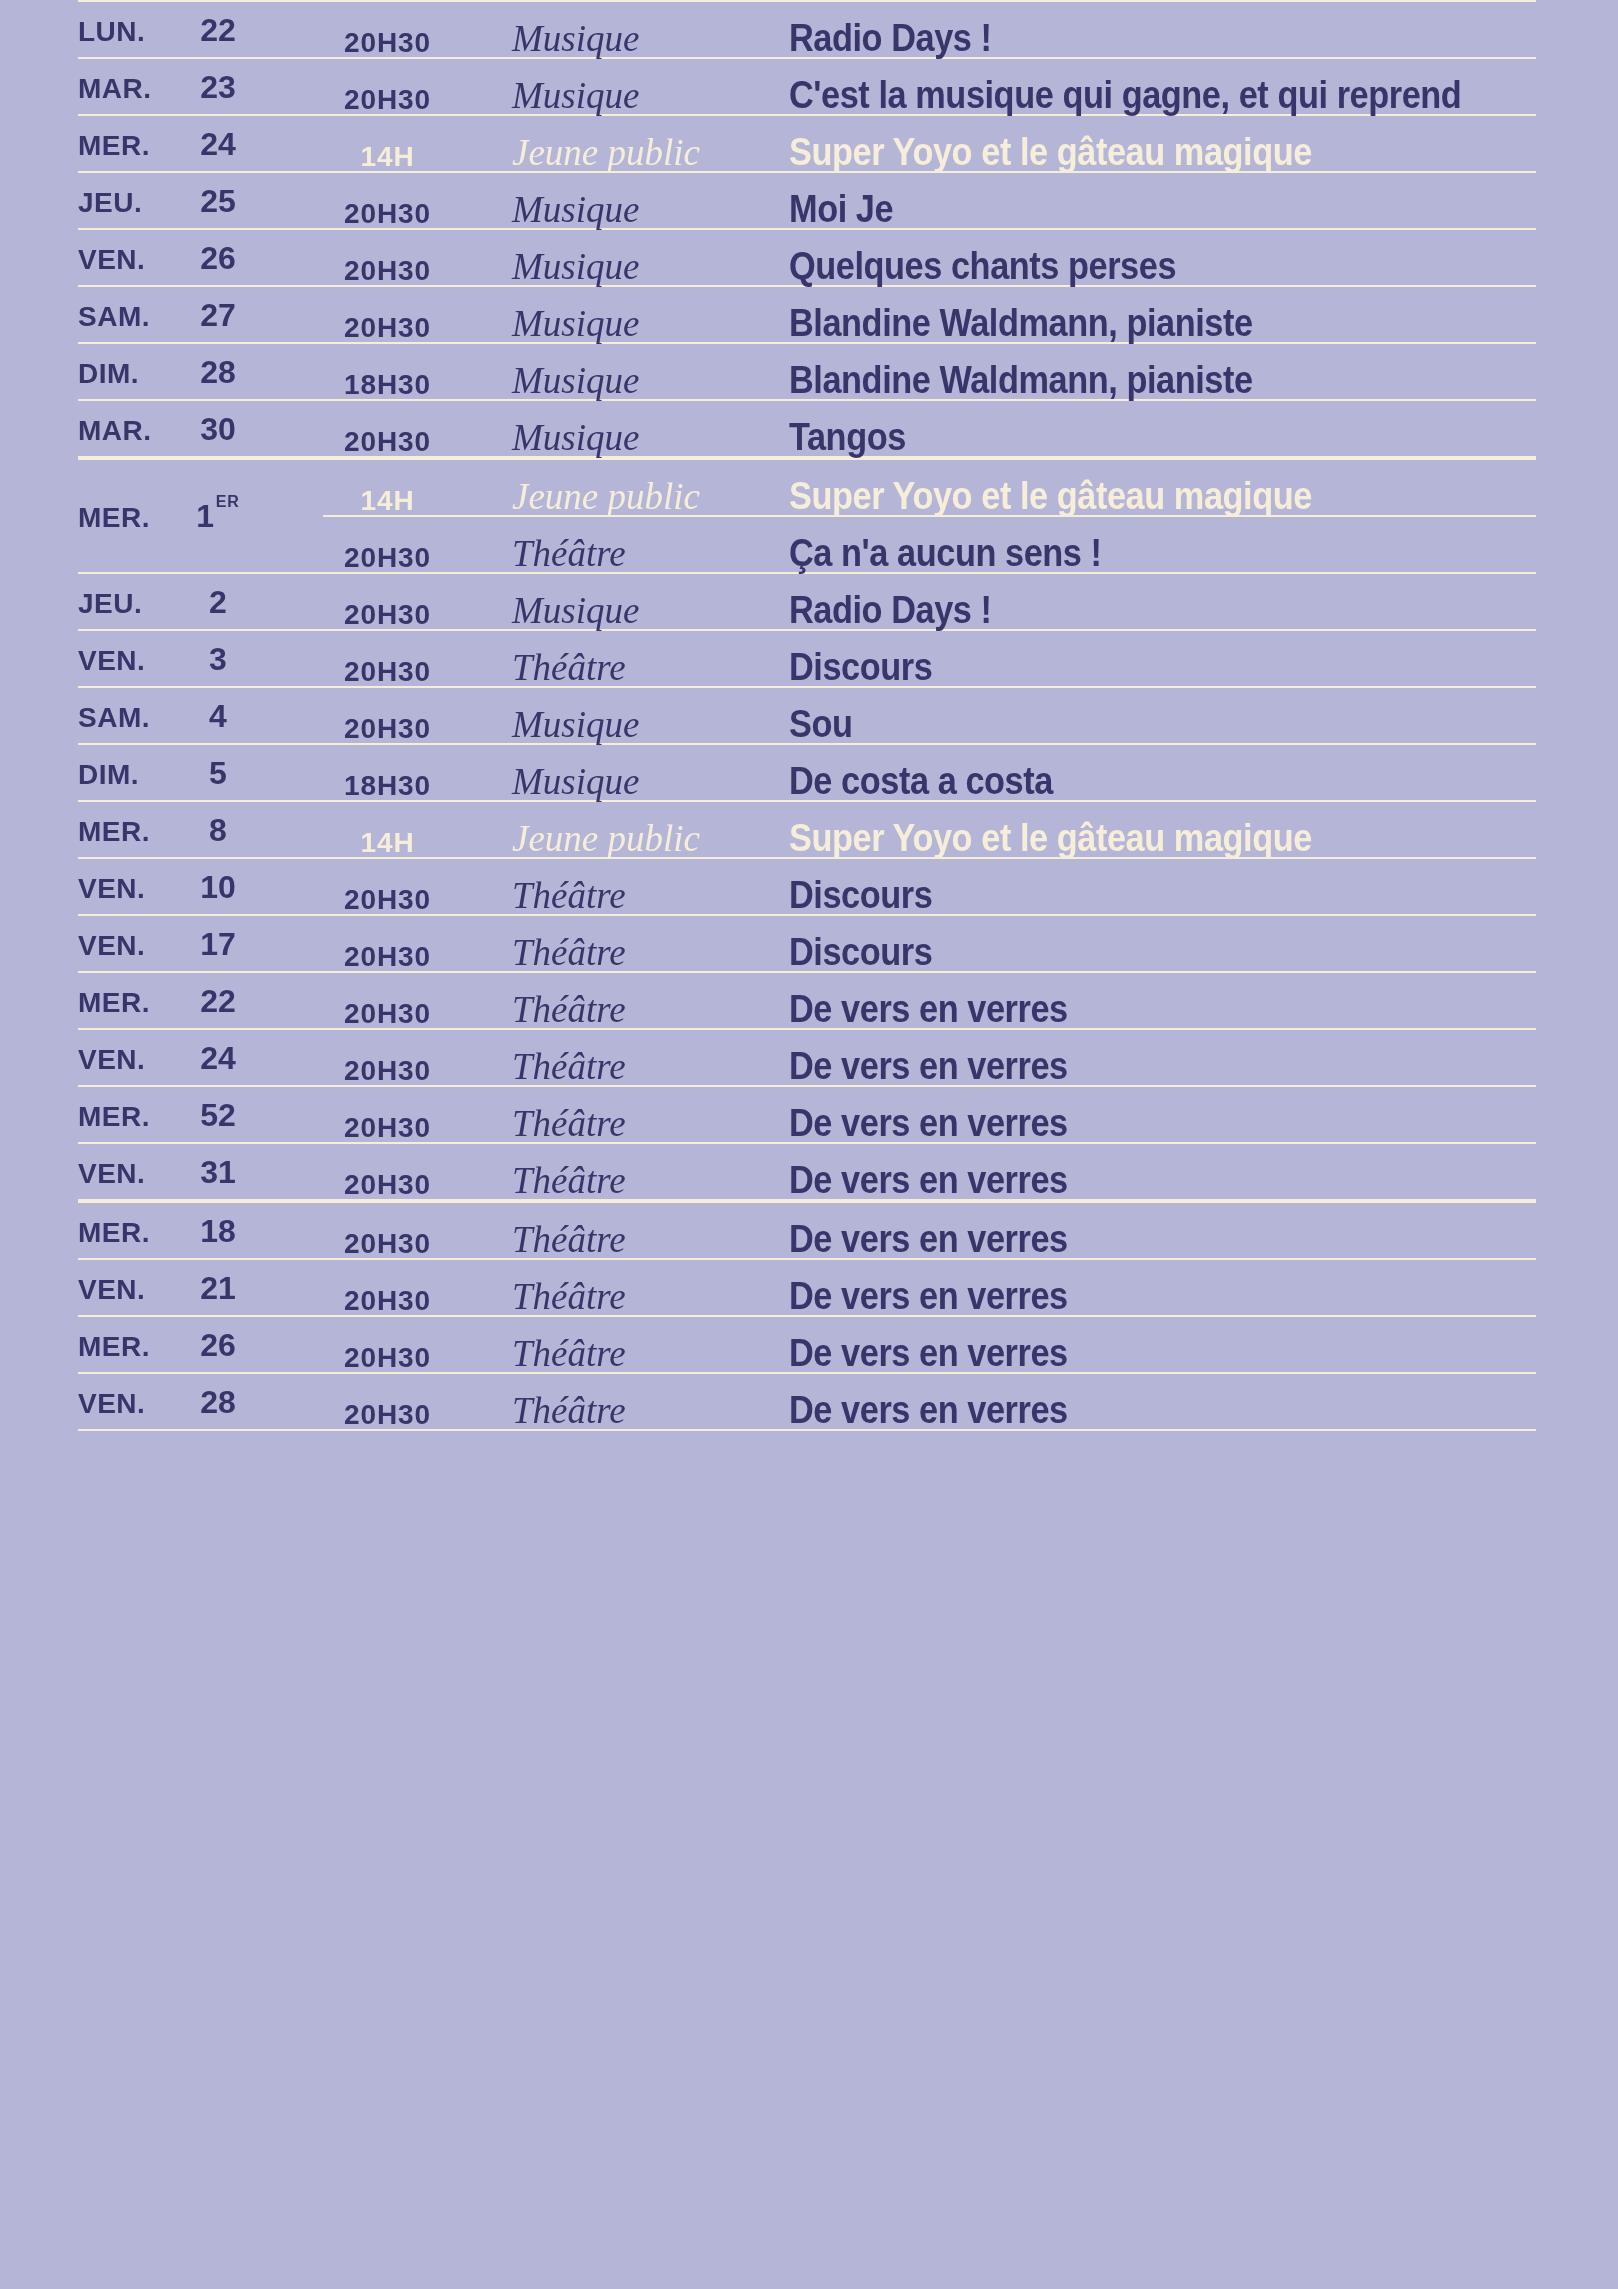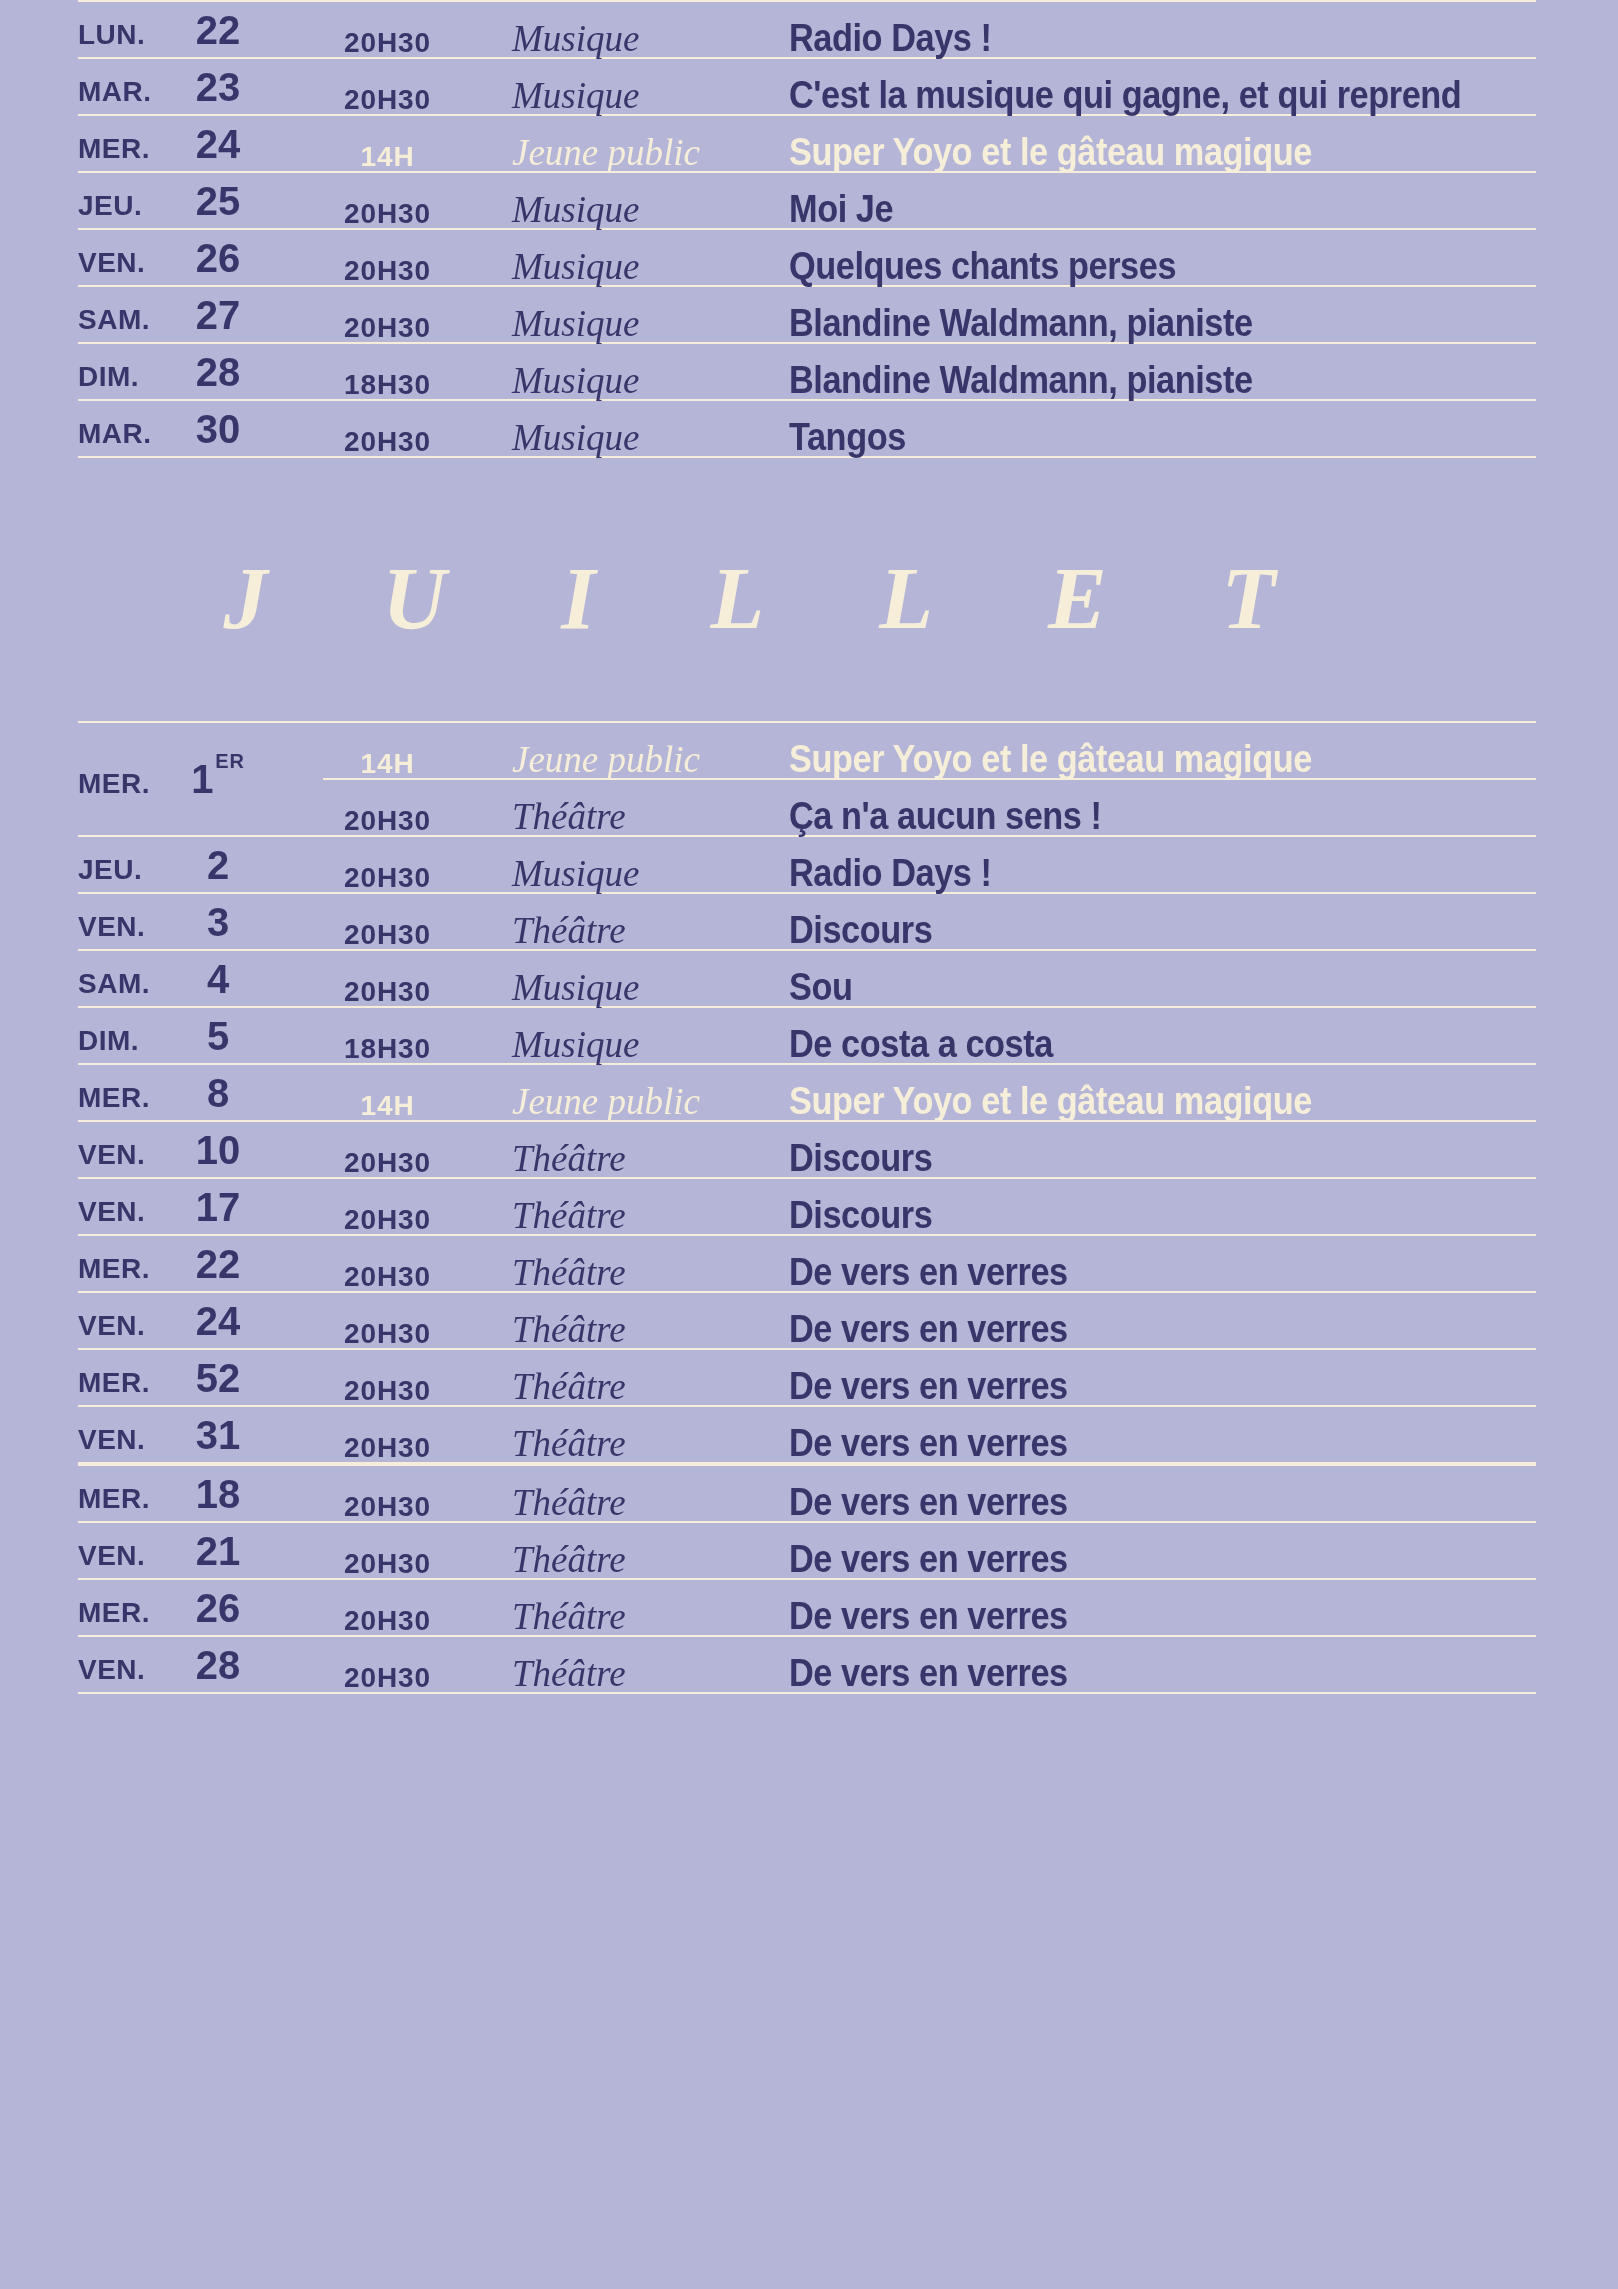--- a/index.html
+++ b/index.html
@@ -49,21 +49,21 @@
     display:flex;align-items:baseline;
     width:245px;flex:none;
   }
   .day{
     width:89px;
     font-weight:bold;font-size:28px;line-height:1;
     letter-spacing:0.5px;color:var(--navy);
   }
   .date{
     width:102px;text-align:center;
-    font-weight:bold;font-size:40px;line-height:1;
+    font-weight:bold;font-size:32px;line-height:1;
     color:var(--navy);white-space:nowrap;
   }
   .date-sup{
     font-size:0.5em;position:relative;top:-0.55em;
     margin-left:1.8px;letter-spacing:0.9px;
   }
   .entries{flex:1;display:flex;flex-direction:column;height:100%;}
   .entry{
     display:flex;align-items:flex-end;
     flex:1;box-sizing:border-box;
@@ -210,21 +210,20 @@
         <span class="time">20H30</span>
         <span class="category">Musique</span>
         <span class="title-text">Tangos</span>
       </div>
     </div>
       </div>
     </div>
       </section>
 
       <section class="month-section">
-        <h2 class="month-title">JUILLET</h2>
         <div class="rows">
       <div class="row double">
         <div class="row-left">
           <span class="day">MER.</span>
           <span class="date"><span class="date-num">1</span><sup class="date-sup">ER</sup></span>
         </div>
         <div class="entries">
       <div class="entry highlight">
         <span class="time">14H</span>
         <span class="category">Jeune public</span>

